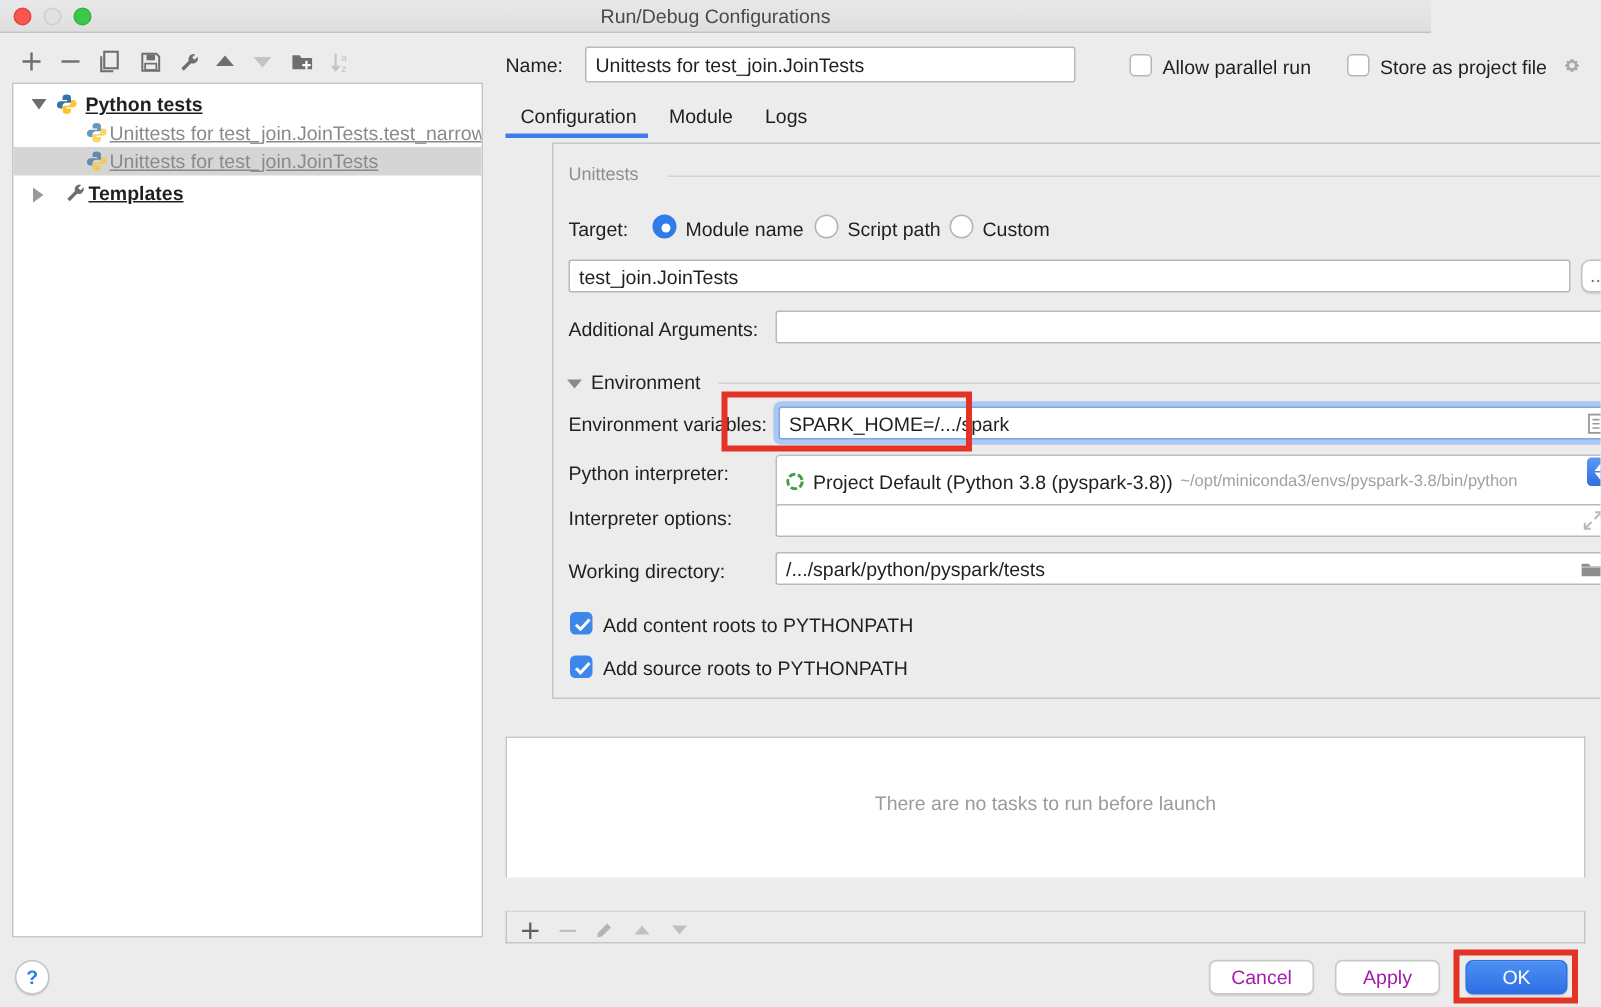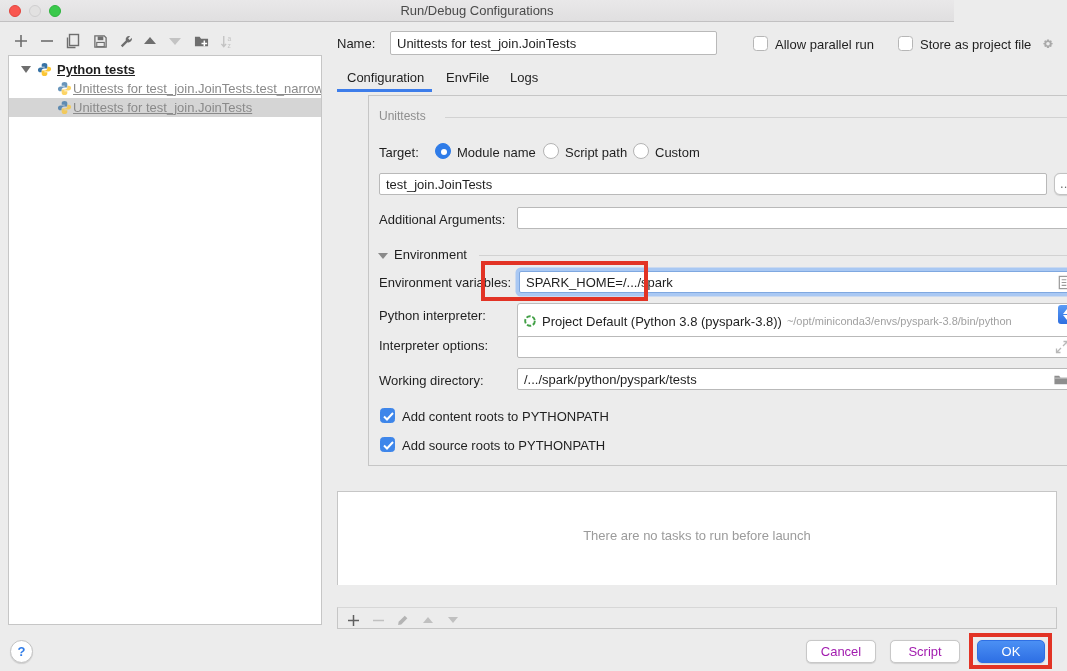--- a/index.html
+++ b/index.html
@@ -217,34 +217,41 @@
         <use href="#py"></use>
       </svg>
     <span class="ttext" style="left:64px">Unittests for test_join.JoinTests.test_narrow_</span>
   </div>
   <div class="trow tgray sel" style="top:42px">
     <svg class="ico ticon" style="left:48px;opacity:.75" width="15" height="15">
         <use href="#py"></use>
       </svg>
     <span class="ttext" style="left:64px">Unittests for test_join.JoinTests</span>
   </div>
+  <div class="trow" style="top:63px">
+    <span class="twist closed" style="left:13px"></span>
+    <svg class="ico ticon" style="left:34px" width="15" height="15">
+        <use href="#wrench"></use>
+      </svg>
+    <b class="ttext" style="left:50px">Templates</b>
+  </div>
 </div>
 
 <div class="lbl" style="left:337px;top:36px">Name:</div>
 <input class="field" style="left: 390px; top: 31px; width: 327px; height: 24px;" value="Unittests for test_join.JoinTests">
 <span class="cbox" style="left:753px;top:36px"></span>
 <div class="lbl" style="left:775px;top:37px">Allow parallel run</div>
 <span class="cbox" style="left:898px;top:36px"></span>
 <div class="lbl" style="left:920px;top:37px">Store as project file</div>
 <svg class="ico abs" style="left:1040px;top:36px" width="16" height="16">
     <use href="#gear"></use>
   </svg>
 
 <div class="tab" style="left:347px">Configuration</div>
-<div class="tab" style="left:446px">EnvFile</div>
+<div class="tab" style="left:446px">Module</div>
 <div class="tab" style="left:510px">Logs</div>
 <div class="tab-underline"></div>
 
 <div class="panel" style="left:337px;top:95px;width:720px;height:371px">
 
   <div class="lbl graylbl" style="left:10px;top:13px">Unittests</div>
   <div class="sepline" style="left:76px;top:21px;width:634px"></div>
 
   <div class="lbl" style="left:10px;top:49px">Target:</div>
   <span class="radio on" style="left:66px;top:47px"></span>
@@ -339,17 +346,17 @@
     </div>
   <div class="tbtn" style="left:106px;top:3px">
     <svg class="ico" width="12" height="12">
         <path fill="#c0c0c0" d="M6 9 1 3h10z"></path>
       </svg>
     </div>
 </div>
 
 <div class="help">?</div>
 <button class="btn" style="left:806px">Cancel</button>
-<button class="btn" style="left:890px">Script</button>
+<button class="btn" style="left:890px">Apply</button>
 <button class="btn primary" style="left:977px;width:68px">OK</button>
 
 <div class="annot" style="left:481px;top:261px;width:167px;height:40px"></div>
 <div class="annot" style="left:969px;top:633px;width:83px;height:36px"></div>
 
 </body></html>

